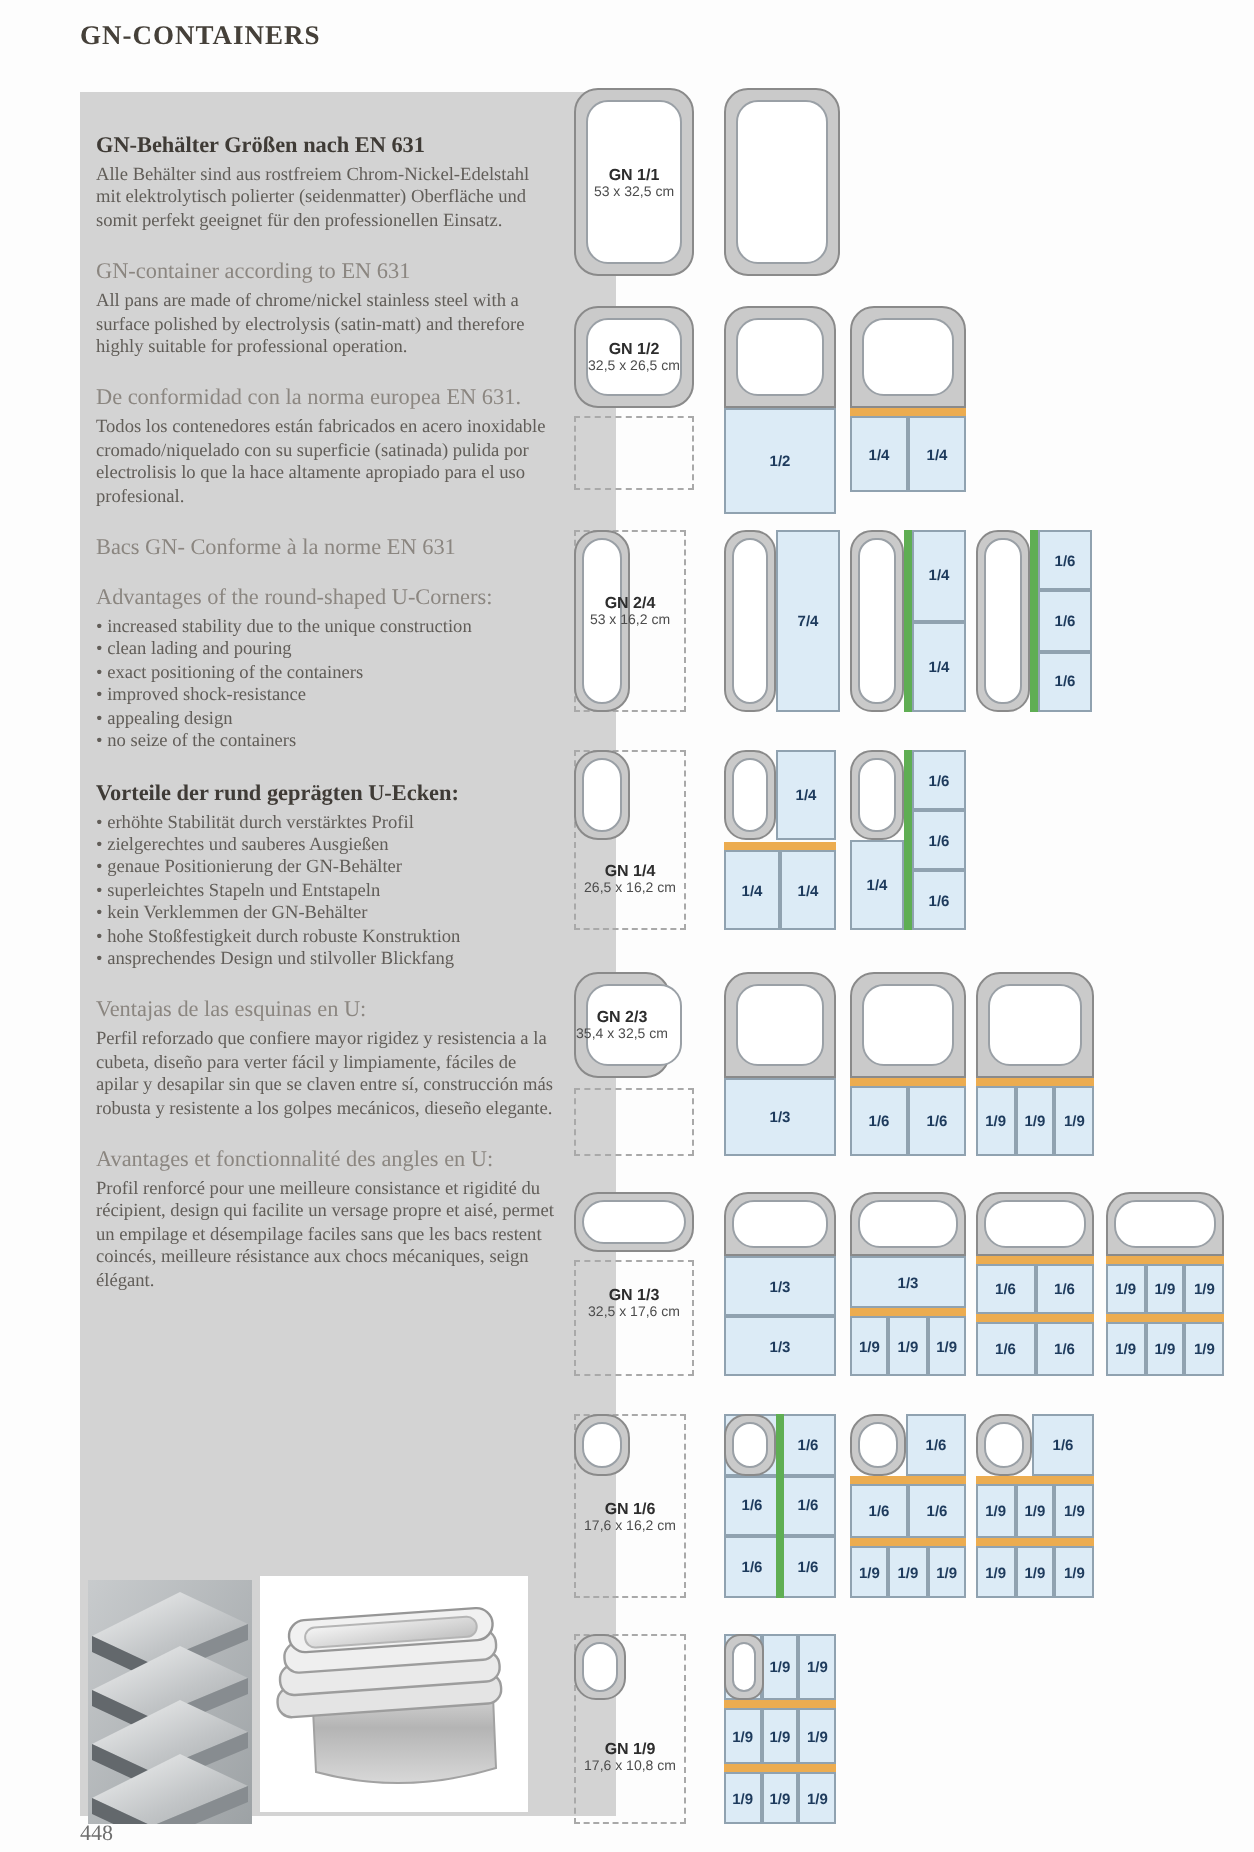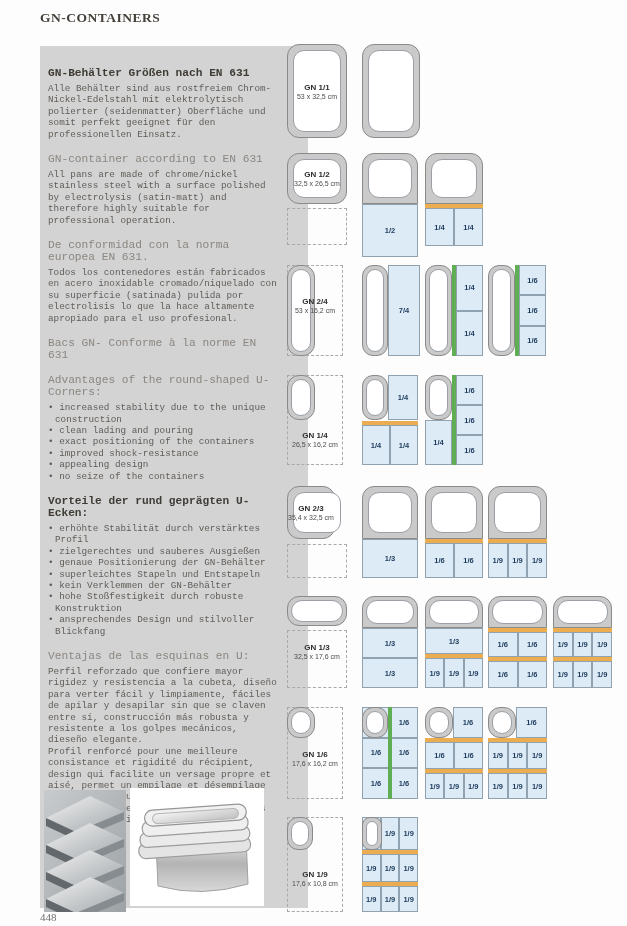--- a/index.html
+++ b/index.html
@@ -1,20 +1,20 @@
 <!DOCTYPE html>
 <html><head>
 <meta charset="utf-8">
 <style>
   html,body{margin:0;padding:0;background:#ffffff;}
   .page{position:relative;width:627px;height:926px;background:#fdfdfd;overflow:hidden;
         font-family:"Liberation Serif",serif;}
   .title{position:absolute;left:40px;top:10px;font-size:13.5px;font-weight:bold;
          letter-spacing:.5px;color:#454039;}
-  .panel{position:absolute;left:40px;top:46px;width:268px;height:862px;background:#d3d3d3;font-family:Liberation Mono, monospace;}
+  .panel{position:absolute;left:40px;top:46px;width:268px;height:862px;background:#d3d3d3;}
   .sections{padding:8px 30px 0 8px;}
   .sec h3{font-size:11.2px;font-weight:normal;color:#8b8680;margin:13px 0 4px 0;}
   .sec h3.bold{font-weight:bold;color:#3f3b36;}
   .sec p{font-size:9.3px;line-height:11.4px;color:#615d58;margin:0;}
   .sec .bl{font-size:9.3px;line-height:11.4px;color:#615d58;padding-left:7px;text-indent:-7px;}
   .photoL{position:absolute;left:44px;top:790px;z-index:6;}
   .photoR{position:absolute;left:130px;top:788px;z-index:6;}
   .pagenum{position:absolute;left:40px;top:911px;font-size:11px;color:#6e6e6e;}
   
   .pan{position:absolute;background:#cacaca;border:1px solid #8a8a8a;box-sizing:border-box;z-index:4;}
@@ -73,20 +73,21 @@
           <div class="bl">• superleichtes Stapeln und Entstapeln</div>
           <div class="bl">• kein Verklemmen der GN-Behälter</div>
           <div class="bl">• hohe Stoßfestigkeit durch robuste Konstruktion</div>
           <div class="bl">• ansprechendes Design und stilvoller Blickfang</div>
         </div>
         <div class="sec">
           <h3 class="">Ventajas de las esquinas en U:</h3>
           <p>Perfil reforzado que confiere mayor rigidez y resistencia a la cubeta, diseño para verter fácil y limpiamente, fáciles de apilar y desapilar sin que se claven entre sí, construcción más robusta y resistente a los golpes mecánicos, dieseño elegante.</p>
         </div>
         <div class="sec">
+          <h3 class="">Avantages et fonctionnalité des angles en U:</h3>
           <p>Profil renforcé pour une meilleure consistance et rigidité du récipient, design qui facilite un versage propre et aisé, permet un empilage et désempilage faciles sans que les bacs restent coincés, meilleure résistance aux chocs mécaniques, seign élégant.</p>
         </div>
       </div>
   </div>
 
   <svg class="photoL" width="82" height="122" viewBox="0 0 82 122">
     <defs>
       <linearGradient id="gbgL" x1="0" y1="0" x2="1" y2="1">
         <stop offset="0" stop-color="#c8cbcd"></stop>
           <stop offset="1" stop-color="#9da2a5"></stop>

